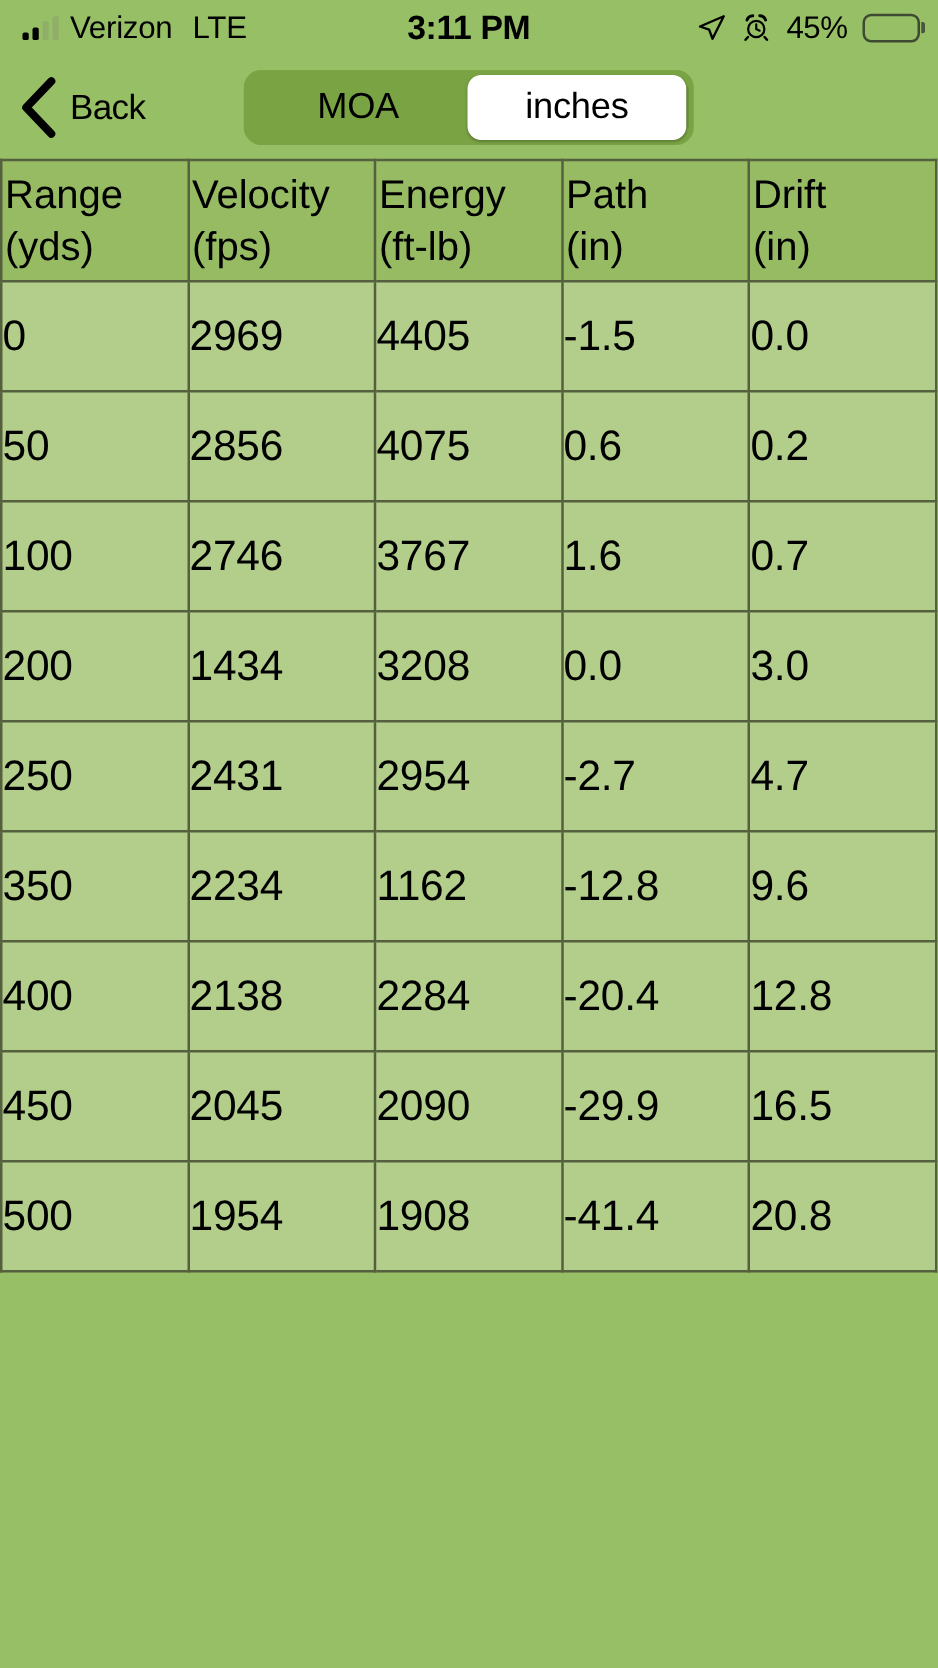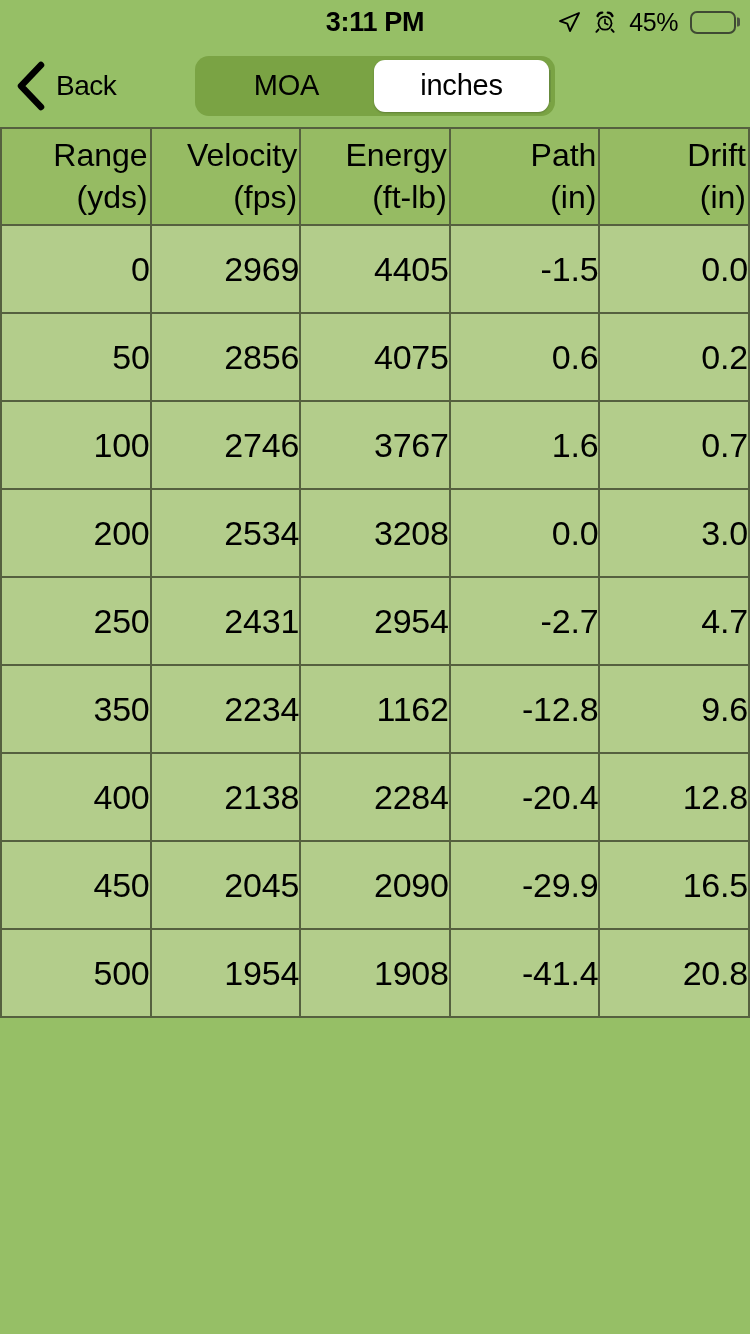--- a/index.html
+++ b/index.html
@@ -117,21 +117,21 @@
     padding:0;
   }
   table.ballistics {
     width:750px;
     border-collapse:collapse;
     table-layout:fixed;
   }
   table.ballistics th,
   table.ballistics td {
     border:2px solid #55603f;
-    text-align:right;
+    text-align:left;
     color:#000;
     font-weight:400;
   }
   table.ballistics th {
     background:#96bb63;
     height:97px;
     font-size:32px;
     line-height:1.30;
     padding:4px 2px;
   }
@@ -141,20 +141,30 @@
     height:88px;
     font-size:34px;
     letter-spacing:-0.2px;
   }
 </style>
 </head>
 <body>
 
 <div class="status-bar">
 
+  <div class="status-left">
+    <span class="signal-bars">
+      <i></i>
+        <i></i>
+        <i></i>
+        <i></i>
+    </span>
+    <span class="carrier">Verizon</span>
+    <span class="net-type">LTE</span>
+  </div>
 
   <div class="status-center">
     <span class="clock">3:11 PM</span>
   </div>
 
   <div class="status-right">
     <span class="loc-icon">
       <svg width="24" height="24" viewBox="0 0 24 24">
         <path d="M22 3 L3 11.2 L10.3 13.7 L13.0 21 Z" fill="none" stroke="#000" stroke-width="1.9" stroke-linejoin="round"></path>
       </svg>
@@ -224,21 +234,21 @@
         </tr>
         <tr>
           <td>100</td>
           <td>2746</td>
           <td>3767</td>
           <td>1.6</td>
           <td>0.7</td>
         </tr>
         <tr>
           <td>200</td>
-          <td>2534</td>
+          <td>1434</td>
           <td>3208</td>
           <td>0.0</td>
           <td>3.0</td>
         </tr>
         <tr>
           <td>250</td>
           <td>2431</td>
           <td>2954</td>
           <td>-2.7</td>
           <td>4.7</td>

